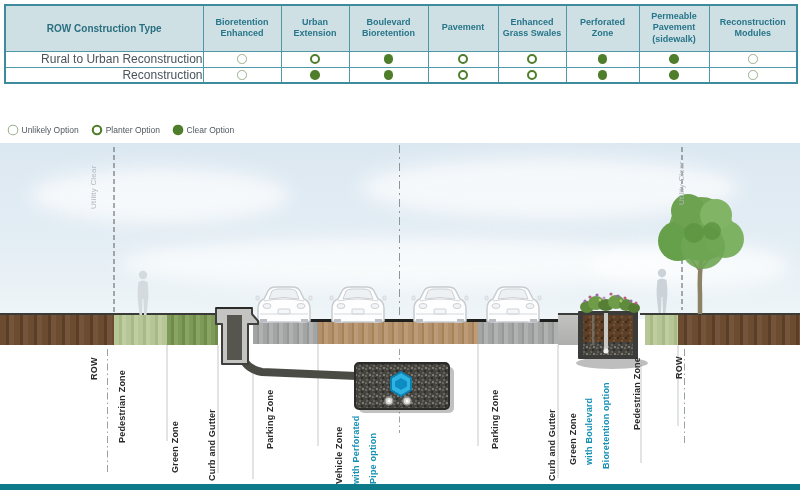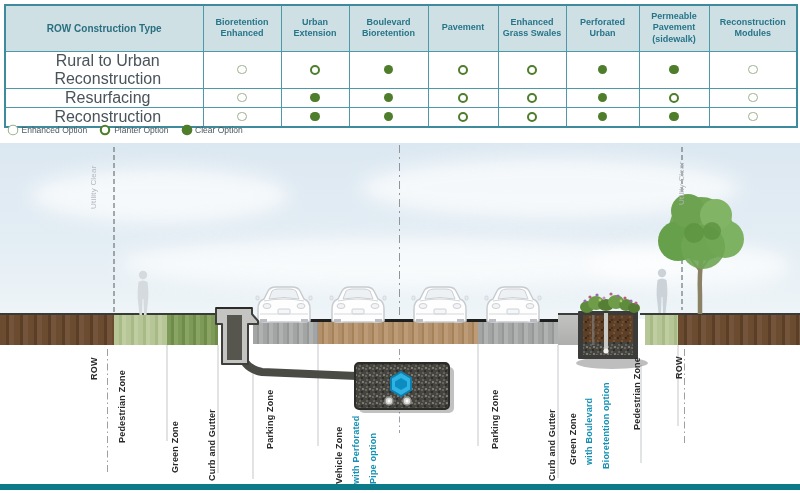--- a/index.html
+++ b/index.html
@@ -6,21 +6,21 @@
   .page{position:relative;width:800px;height:493px;background:#fff;overflow:hidden;
         font-family:"Liberation Sans","DejaVu Sans",sans-serif;}
   
   table.matrix{position:absolute;left:4px;top:4px;width:792px;border-collapse:collapse;table-layout:fixed;}
   table.matrix th,table.matrix td{border:1.4px solid #4e98a8;}
   table.matrix{border:2px solid #3d8b9c;}
   thead tr{height:46px;background:#cfe0e4;}
   thead th{font-size:9px;font-weight:bold;color:#27758a;line-height:1.3;padding:2px 3px;text-align:center;vertical-align:middle;}
   thead th.rowhead{font-size:10px;color:#2a6f80;}
   tbody tr{height:16px;background:#fff;}
-  td.rowlabel{font-size:16px;color:#49535a;padding:0 0 0 7px;text-align:center;vertical-align:middle;}
+  td.rowlabel{font-size:12px;color:#49535a;padding:0 0 0 7px;text-align:right;vertical-align:middle;}
   td.cell{text-align:center;vertical-align:middle;line-height:0;}
   .dot{display:inline-block;border-radius:50%;box-sizing:border-box;vertical-align:middle;}
   .dot.unlikely{width:9.5px;height:9.5px;border:1.3px solid #9cb08e;background:#fff;}
   .dot.possible{width:10px;height:10px;border:2.8px solid #4e7d2b;background:#fff;}
   .dot.common{width:9.5px;height:9.5px;background:#4e7d2b;}
   
   .legend{position:absolute;left:8px;top:122px;height:16px;display:flex;align-items:center;gap:13px;}
   .lg-item{display:flex;align-items:center;gap:4px;font-size:8.5px;color:#4f575e;}
   .lg-item .dot{transform:scale(1.05);}
   
@@ -65,66 +65,55 @@
         <col style="width:88px">
     </colgroup>
     <thead>
       <tr id="thead-row">
         <th class="rowhead">ROW Construction Type</th>
       <th>Bioretention Enhanced</th>
           <th>Urban Extension</th>
           <th>Boulevard Bioretention</th>
           <th>Pavement</th>
           <th>Enhanced Grass Swales</th>
-          <th>Perforated Urban</th>
+          <th>Perforated Zone</th>
           <th>Permeable Pavement (sidewalk)</th>
           <th>Reconstruction Modules</th>
         </tr>
     </thead>
     <tbody id="matrix-body">
         <tr>
           <td class="rowlabel">Rural to Urban Reconstruction</td>
           <td class="cell"><span class="dot unlikely"></span></td>
           <td class="cell"><span class="dot possible"></span></td>
           <td class="cell"><span class="dot common"></span></td>
           <td class="cell"><span class="dot possible"></span></td>
           <td class="cell"><span class="dot possible"></span></td>
           <td class="cell"><span class="dot common"></span></td>
           <td class="cell"><span class="dot common"></span></td>
           <td class="cell"><span class="dot unlikely"></span></td>
         </tr>
         <tr>
-          <td class="rowlabel">Resurfacing</td>
-          <td class="cell"><span class="dot unlikely"></span></td>
-          <td class="cell"><span class="dot common"></span></td>
-          <td class="cell"><span class="dot common"></span></td>
-          <td class="cell"><span class="dot possible"></span></td>
-          <td class="cell"><span class="dot possible"></span></td>
-          <td class="cell"><span class="dot common"></span></td>
-          <td class="cell"><span class="dot possible"></span></td>
-          <td class="cell"><span class="dot unlikely"></span></td>
-        </tr>
-        <tr>
           <td class="rowlabel">Reconstruction</td>
           <td class="cell"><span class="dot unlikely"></span></td>
           <td class="cell"><span class="dot common"></span></td>
           <td class="cell"><span class="dot common"></span></td>
           <td class="cell"><span class="dot possible"></span></td>
           <td class="cell"><span class="dot possible"></span></td>
           <td class="cell"><span class="dot common"></span></td>
           <td class="cell"><span class="dot common"></span></td>
           <td class="cell"><span class="dot unlikely"></span></td>
         </tr>
       </tbody>
   </table>
 
   <div class="legend" id="legend">
       <span class="lg-item">
         <span class="dot unlikely"></span>
-        <span>Enhanced Option</span>
+        <span>Unlikely Option</span>
       </span>
       <span class="lg-item">
         <span class="dot possible"></span>
         <span>Planter Option</span>
       </span>
       <span class="lg-item">
         <span class="dot common"></span>
         <span>Clear Option</span>
       </span>
     </div>

